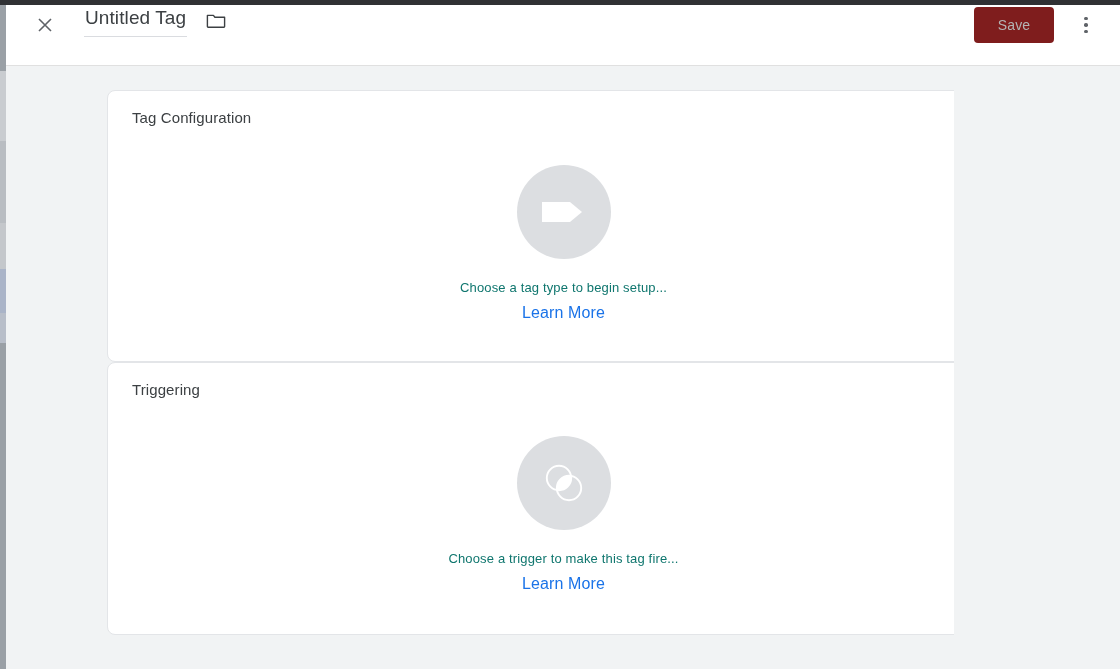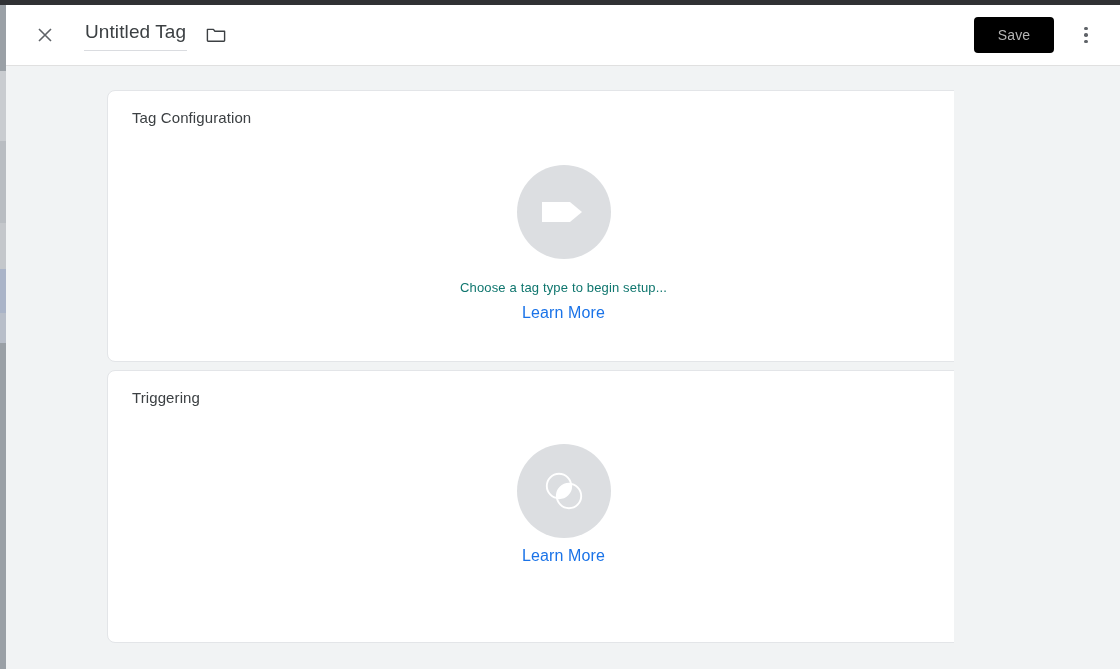--- a/index.html
+++ b/index.html
@@ -47,21 +47,21 @@
   .sliver-seg.s5 { top: 308px; height: 30px; background: #b8bec9; }
 
   
   .header {
     position: absolute;
     top: 5px; left: 6px;
     width: 1114px; height: 61px;
     background: #ffffff;
     border-bottom: 1px solid #e0e0e0;
     display: flex;
-    align-items: center;
+    align-items: flex-start;
   }
 
   .close-btn {
     width: 40px; height: 40px;
     margin-left: 19px;
     display: flex;
     align-items: center;
     justify-content: center;
     border-radius: 50%;
     cursor: pointer;
@@ -104,21 +104,21 @@
     flex: 0 0 auto;
     margin-right: 14px;
   }
 
   .save-btn {
     min-width: 80px;
     height: 36px;
     padding: 0 16px;
     border: none;
     border-radius: 4px;
-    background: #000000;
+    background: #7f1d1d;
     color: #b4b4b4;
     font-size: 14px;
     font-weight: 500;
     font-family: "Liberation Sans", sans-serif;
     letter-spacing: 0.2px;
     cursor: default;
   }
 
   .kebab-btn {
     width: 40px; height: 40px;
@@ -149,21 +149,21 @@
 
   .card {
     position: absolute;
     left: 101px;
     width: 913px;
     background: #ffffff;
     border: 1px solid #e3e5e8;
     border-radius: 8px;
   }
   .card.tag-card     { top: 24px;  height: 272px; }
-  .card.trigger-card { top: 304px; height: 273px; text-decoration: underline; }
+  .card.trigger-card { top: 296px; height: 273px; text-decoration: underline; }
 
   .card-title {
     position: absolute;
     top: 18px;
     left: 24px;
     font-size: 15px;
     color: #3c4043;
     letter-spacing: 0.1px;
   }
 
@@ -283,18 +283,19 @@
                 <clipPath id="clipA">
                     <circle cx="19" cy="19" r="12.2"></circle>
                   </clipPath>
               </defs>
               <circle cx="29" cy="29" r="12.2" fill="#ffffff" clip-path="url(#clipA)"></circle>
               <circle cx="19" cy="19" r="12.2" fill="none" stroke="#ffffff" stroke-width="1.9"></circle>
               <circle cx="29" cy="29" r="12.2" fill="none" stroke="#ffffff" stroke-width="1.9"></circle>
             </svg>
           </span>
         </div>
+        <div class="empty-text">Choose a trigger to make this tag fire...</div>
         <a class="learn-more">Learn More</a>
       </div>
     </div>
 
   </div>
 </div>
 
 </body></html>

